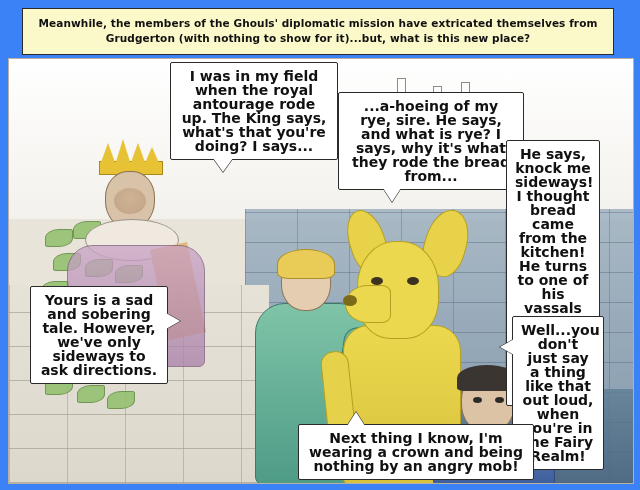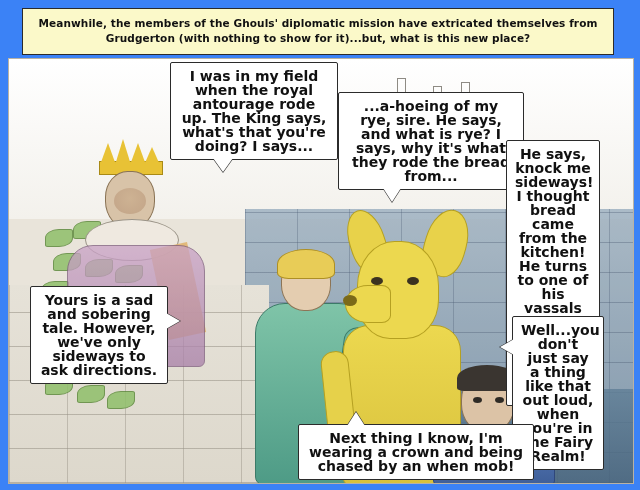--- a/index.html
+++ b/index.html
@@ -515,17 +515,17 @@
     <span>Yours is a sad and sobering tale. However, we've only sideways to ask directions.</span>
     <span class="tail"></span>
   </div>
 
   <div class="balloon" id="b-well">
     <span>Well...you don't just say a thing like that out loud, when you're in the Fairy Realm!</span>
     <span class="tail"></span>
   </div>
 
   <div class="balloon" id="b-next">
-    <span>Next thing I know, I'm wearing a crown and being chased by an when mob!</span>
+    <span>Next thing I know, I'm wearing a crown and being nothing by an angry mob!</span>
     <span class="tail"></span>
   </div>
 
 </div>
 
 </body></html>

